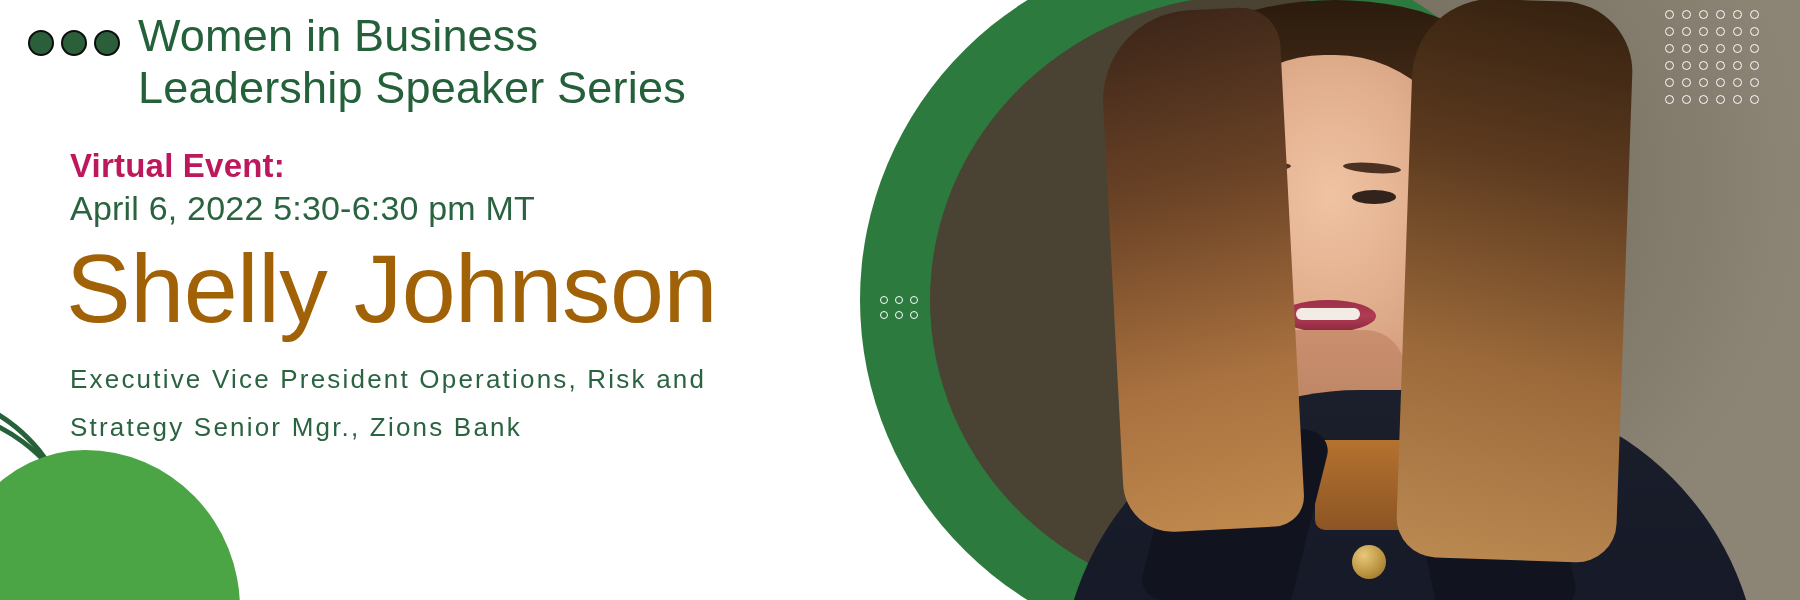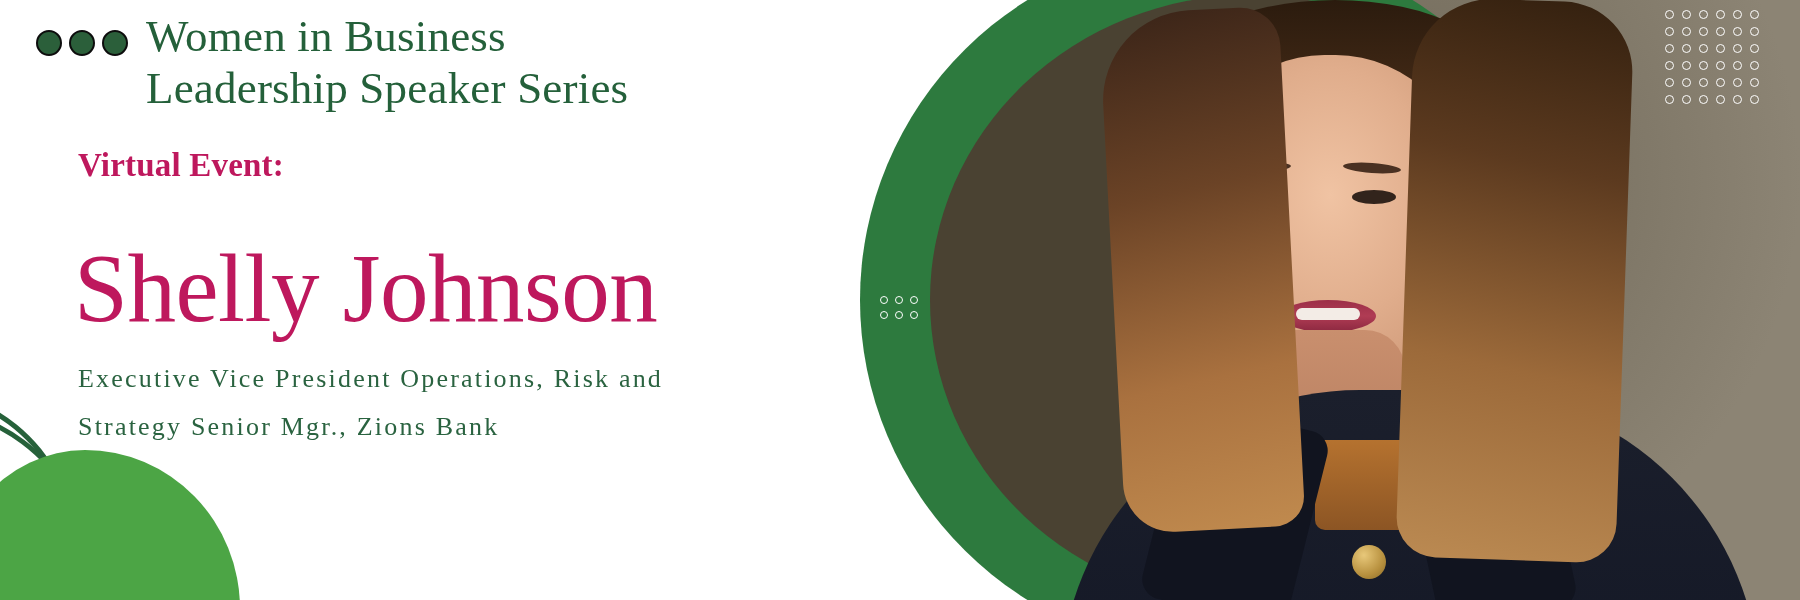--- a/index.html
+++ b/index.html
@@ -278,26 +278,25 @@
     gap: 2px;
   }
   .dot-grid-arc .dot {
     width: 8px;
     height: 8px;
   }
 
   
   .content {
     position: absolute;
-    left: 8px;
+    left: 0;
     top: 0;
     width: 900px;
     height: 428px;
     z-index: 5;
-    font-family: Liberation Serif, serif;
   }
   .series-head {
     position: absolute;
     left: 28px;
     top: 10px;
     display: flex;
     align-items: flex-start;
   }
   .logo-dots {
     display: flex;
@@ -336,21 +335,21 @@
     top: 189px;
     color: #2a6340;
     font-size: 34px;
     font-weight: 400;
     letter-spacing: 0.2px;
   }
   .speaker-name {
     position: absolute;
     left: 66px;
     top: 236px;
-    color: #be185d;
+    color: #a16207;
     font-size: 97px;
     font-weight: 400;
     line-height: 106px;
     letter-spacing: -0.5px;
   }
   .speaker-role {
     position: absolute;
     left: 70px;
     top: 355px;
     color: #2a6340;
@@ -456,20 +455,21 @@
         <div class="ldot"></div>
         <div class="ldot"></div>
         <div class="ldot"></div>
       </div>
       <div class="series-title">Women in Business
 Leadership Speaker Series</div>
     </div>
 
     <div class="event-label">Virtual Event:</div>
 
+    <div class="event-date">April 6, 2022 5:30-6:30 pm MT</div>
 
     <div class="speaker-name">Shelly Johnson</div>
 
     <div class="speaker-role">Executive Vice President Operations, Risk and
 Strategy Senior Mgr., Zions Bank</div>
 
   </div>
 </div>
 
 </body></html>

